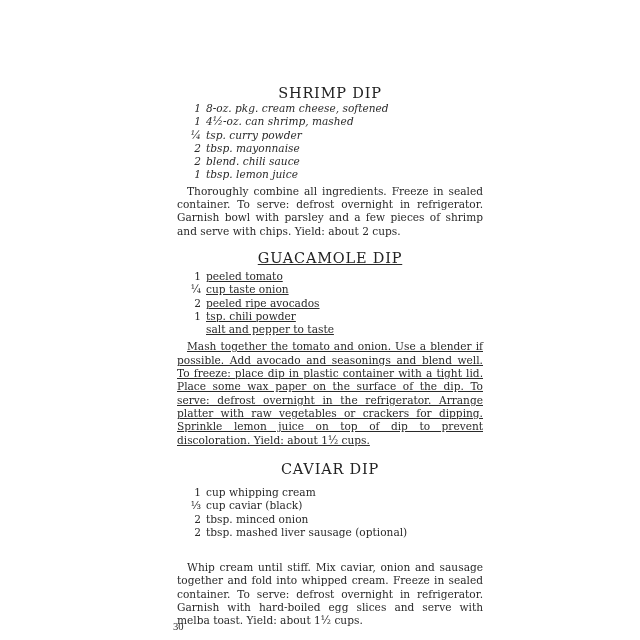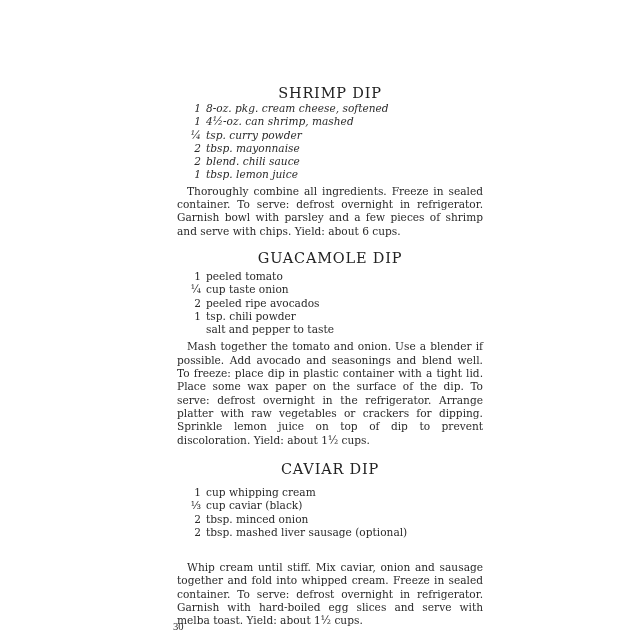--- a/index.html
+++ b/index.html
@@ -21,24 +21,24 @@
   <div class="col" style="top:84px;">
     <h2 class="title">SHRIMP DIP</h2>
     <div style="font-style:italic;">
       <div class="ing"><span class="q">1</span><span>8-oz. pkg. cream cheese, softened</span></div>
       <div class="ing"><span class="q">1</span><span>4½-oz. can shrimp, mashed</span></div>
       <div class="ing"><span class="q">¼</span><span>tsp. curry powder</span></div>
       <div class="ing"><span class="q">2</span><span>tbsp. mayonnaise</span></div>
       <div class="ing"><span class="q">2</span><span>blend. chili sauce</span></div>
       <div class="ing"><span class="q">1</span><span>tbsp. lemon juice</span></div>
     </div>
-    <p class="para" style="margin-top:3px;">Thoroughly combine all ingredients. Freeze in sealed container. To serve: defrost overnight in refrigerator. Garnish bowl with parsley and a few pieces of shrimp and serve with chips. Yield: about 6 cups.</p>
+    <p class="para" style="margin-top:3px;">Thoroughly combine all ingredients. Freeze in sealed container. To serve: defrost overnight in refrigerator. Garnish bowl with parsley and a few pieces of shrimp and serve with chips. Yield: about 2 cups.</p>
   </div>
 
-  <div class="col" style="top:249px;">
+  <div class="col" style="top:249px;text-decoration:underline;">
     <h2 class="title">GUACAMOLE DIP</h2>
     <div style="margin-top:3px;">
       <div class="ing"><span class="q">1</span><span>peeled tomato</span></div>
       <div class="ing"><span class="q">¼</span><span>cup taste onion</span></div>
       <div class="ing"><span class="q">2</span><span>peeled ripe avocados</span></div>
       <div class="ing"><span class="q">1</span><span>tsp. chili powder</span></div>
       <div class="ing"><span class="q"></span><span>salt and pepper to taste</span></div>
     </div>
     <p class="para" style="margin-top:4px;">Mash together the tomato and onion. Use a blender if possible. Add avocado and seasonings and blend well. To freeze: place dip in plastic container with a tight lid. Place some wax paper on the surface of the dip. To serve: defrost overnight in the refrigerator. Arrange platter with raw vegetables or crackers for dipping. Sprinkle lemon juice on top of dip to prevent discoloration. Yield: about 1½ cups.</p>
   </div>

